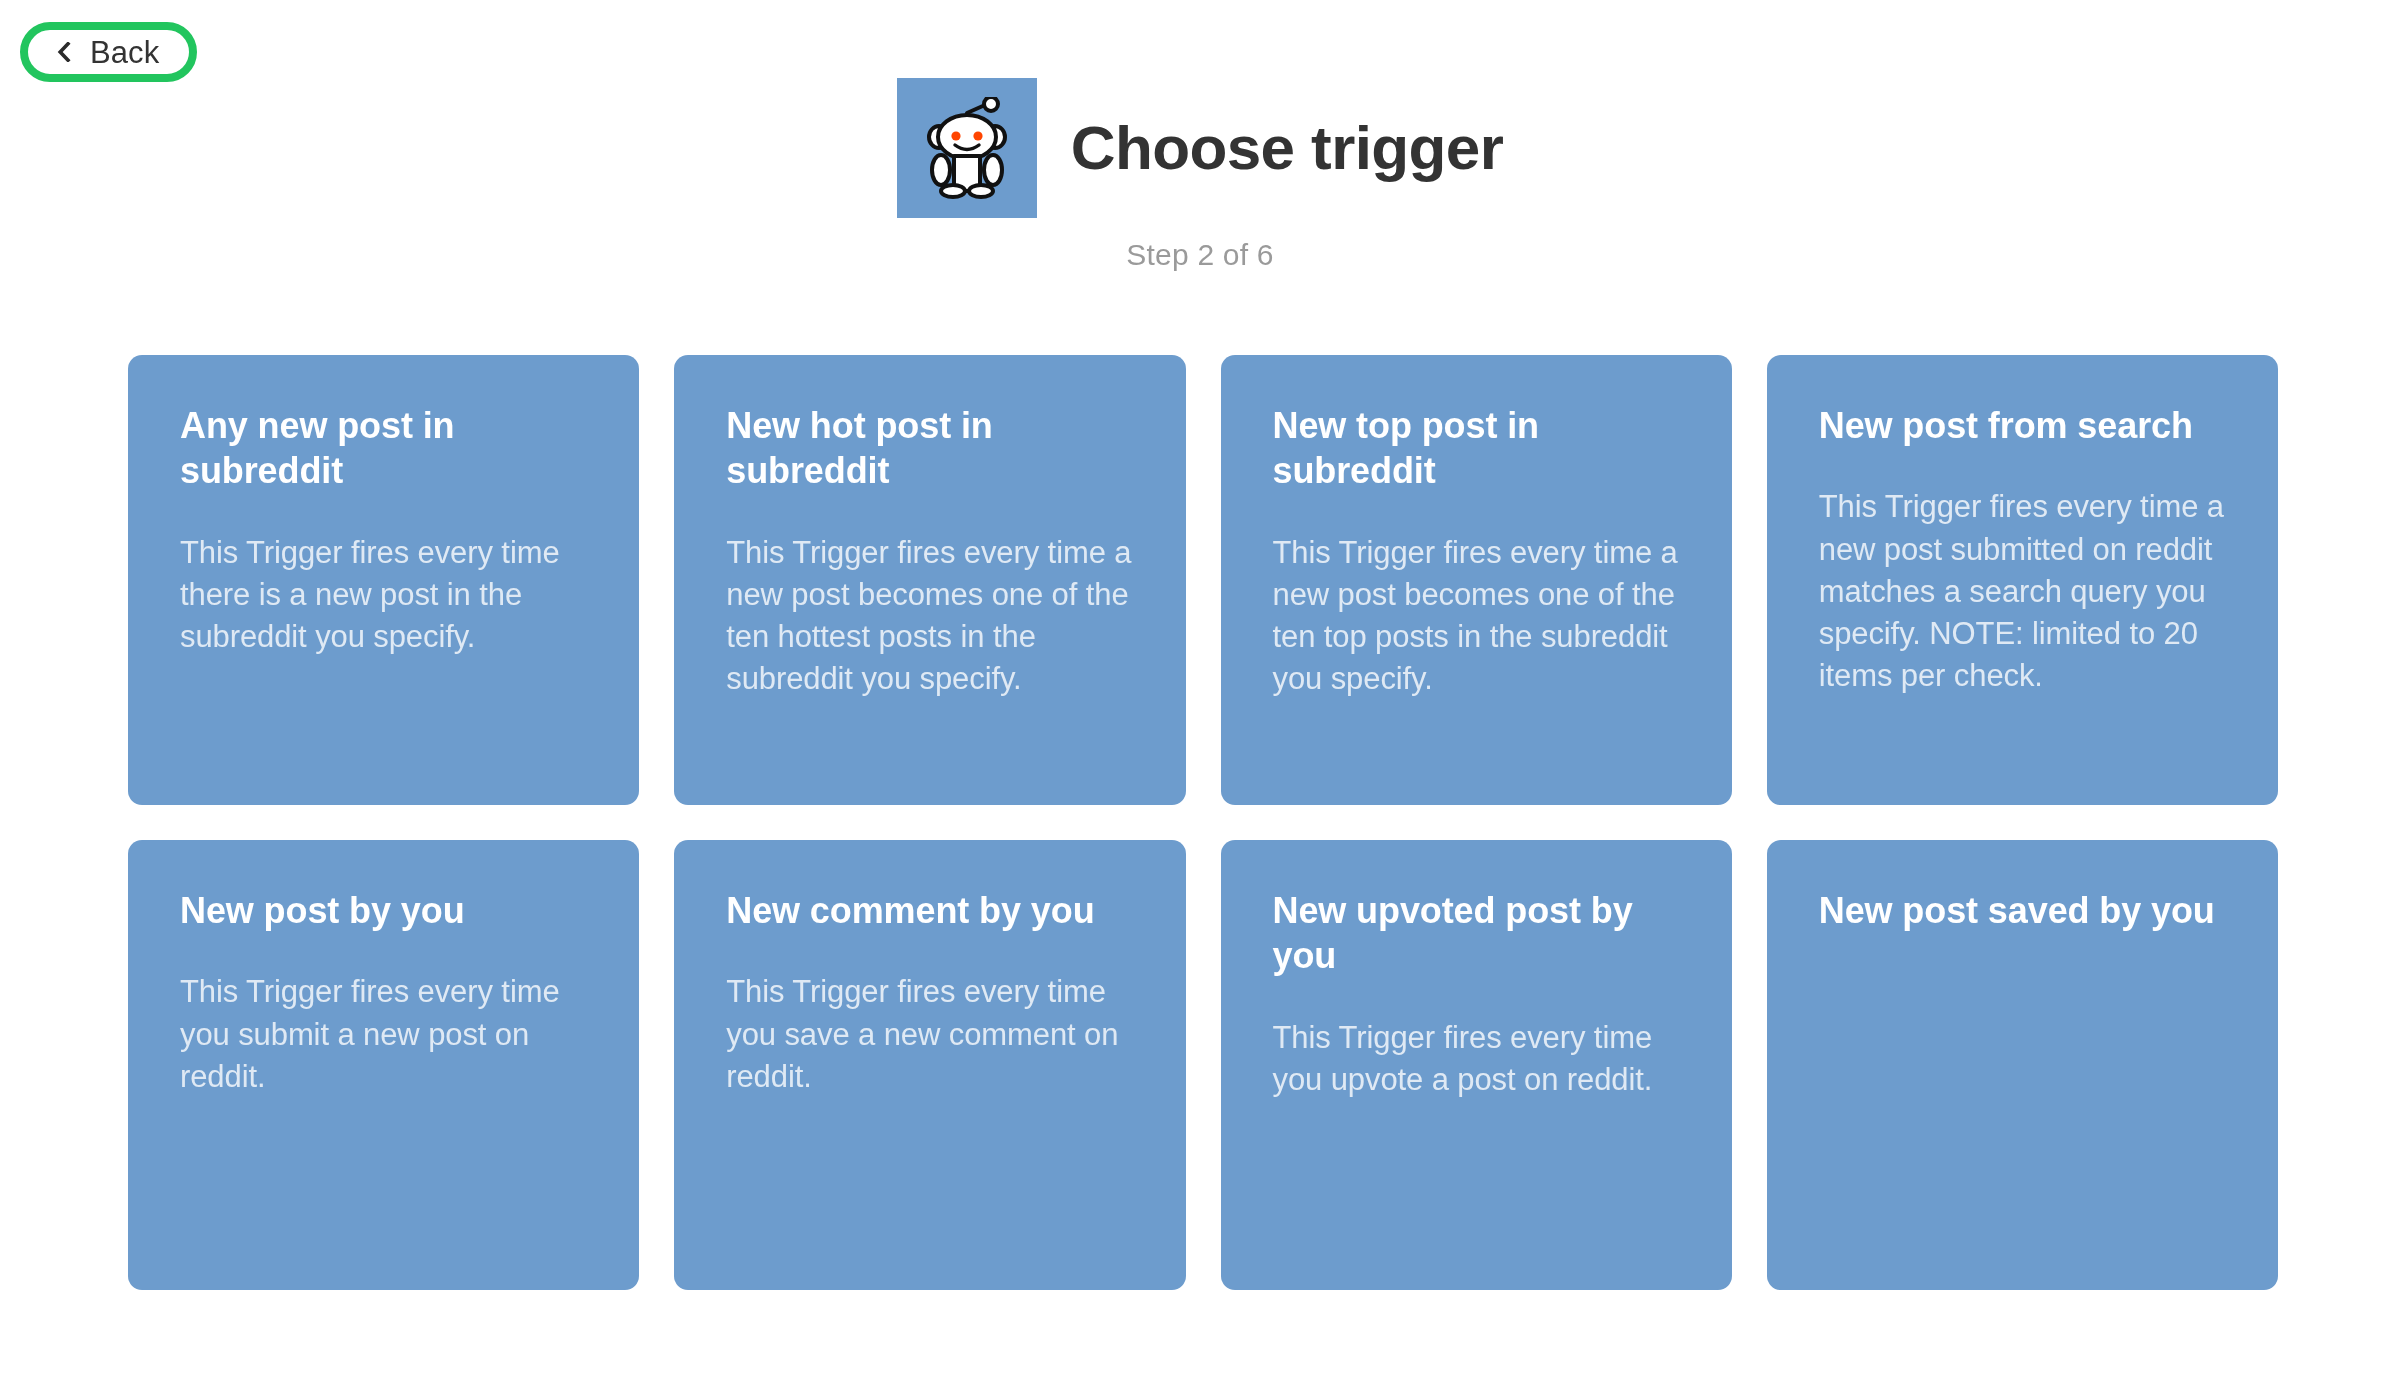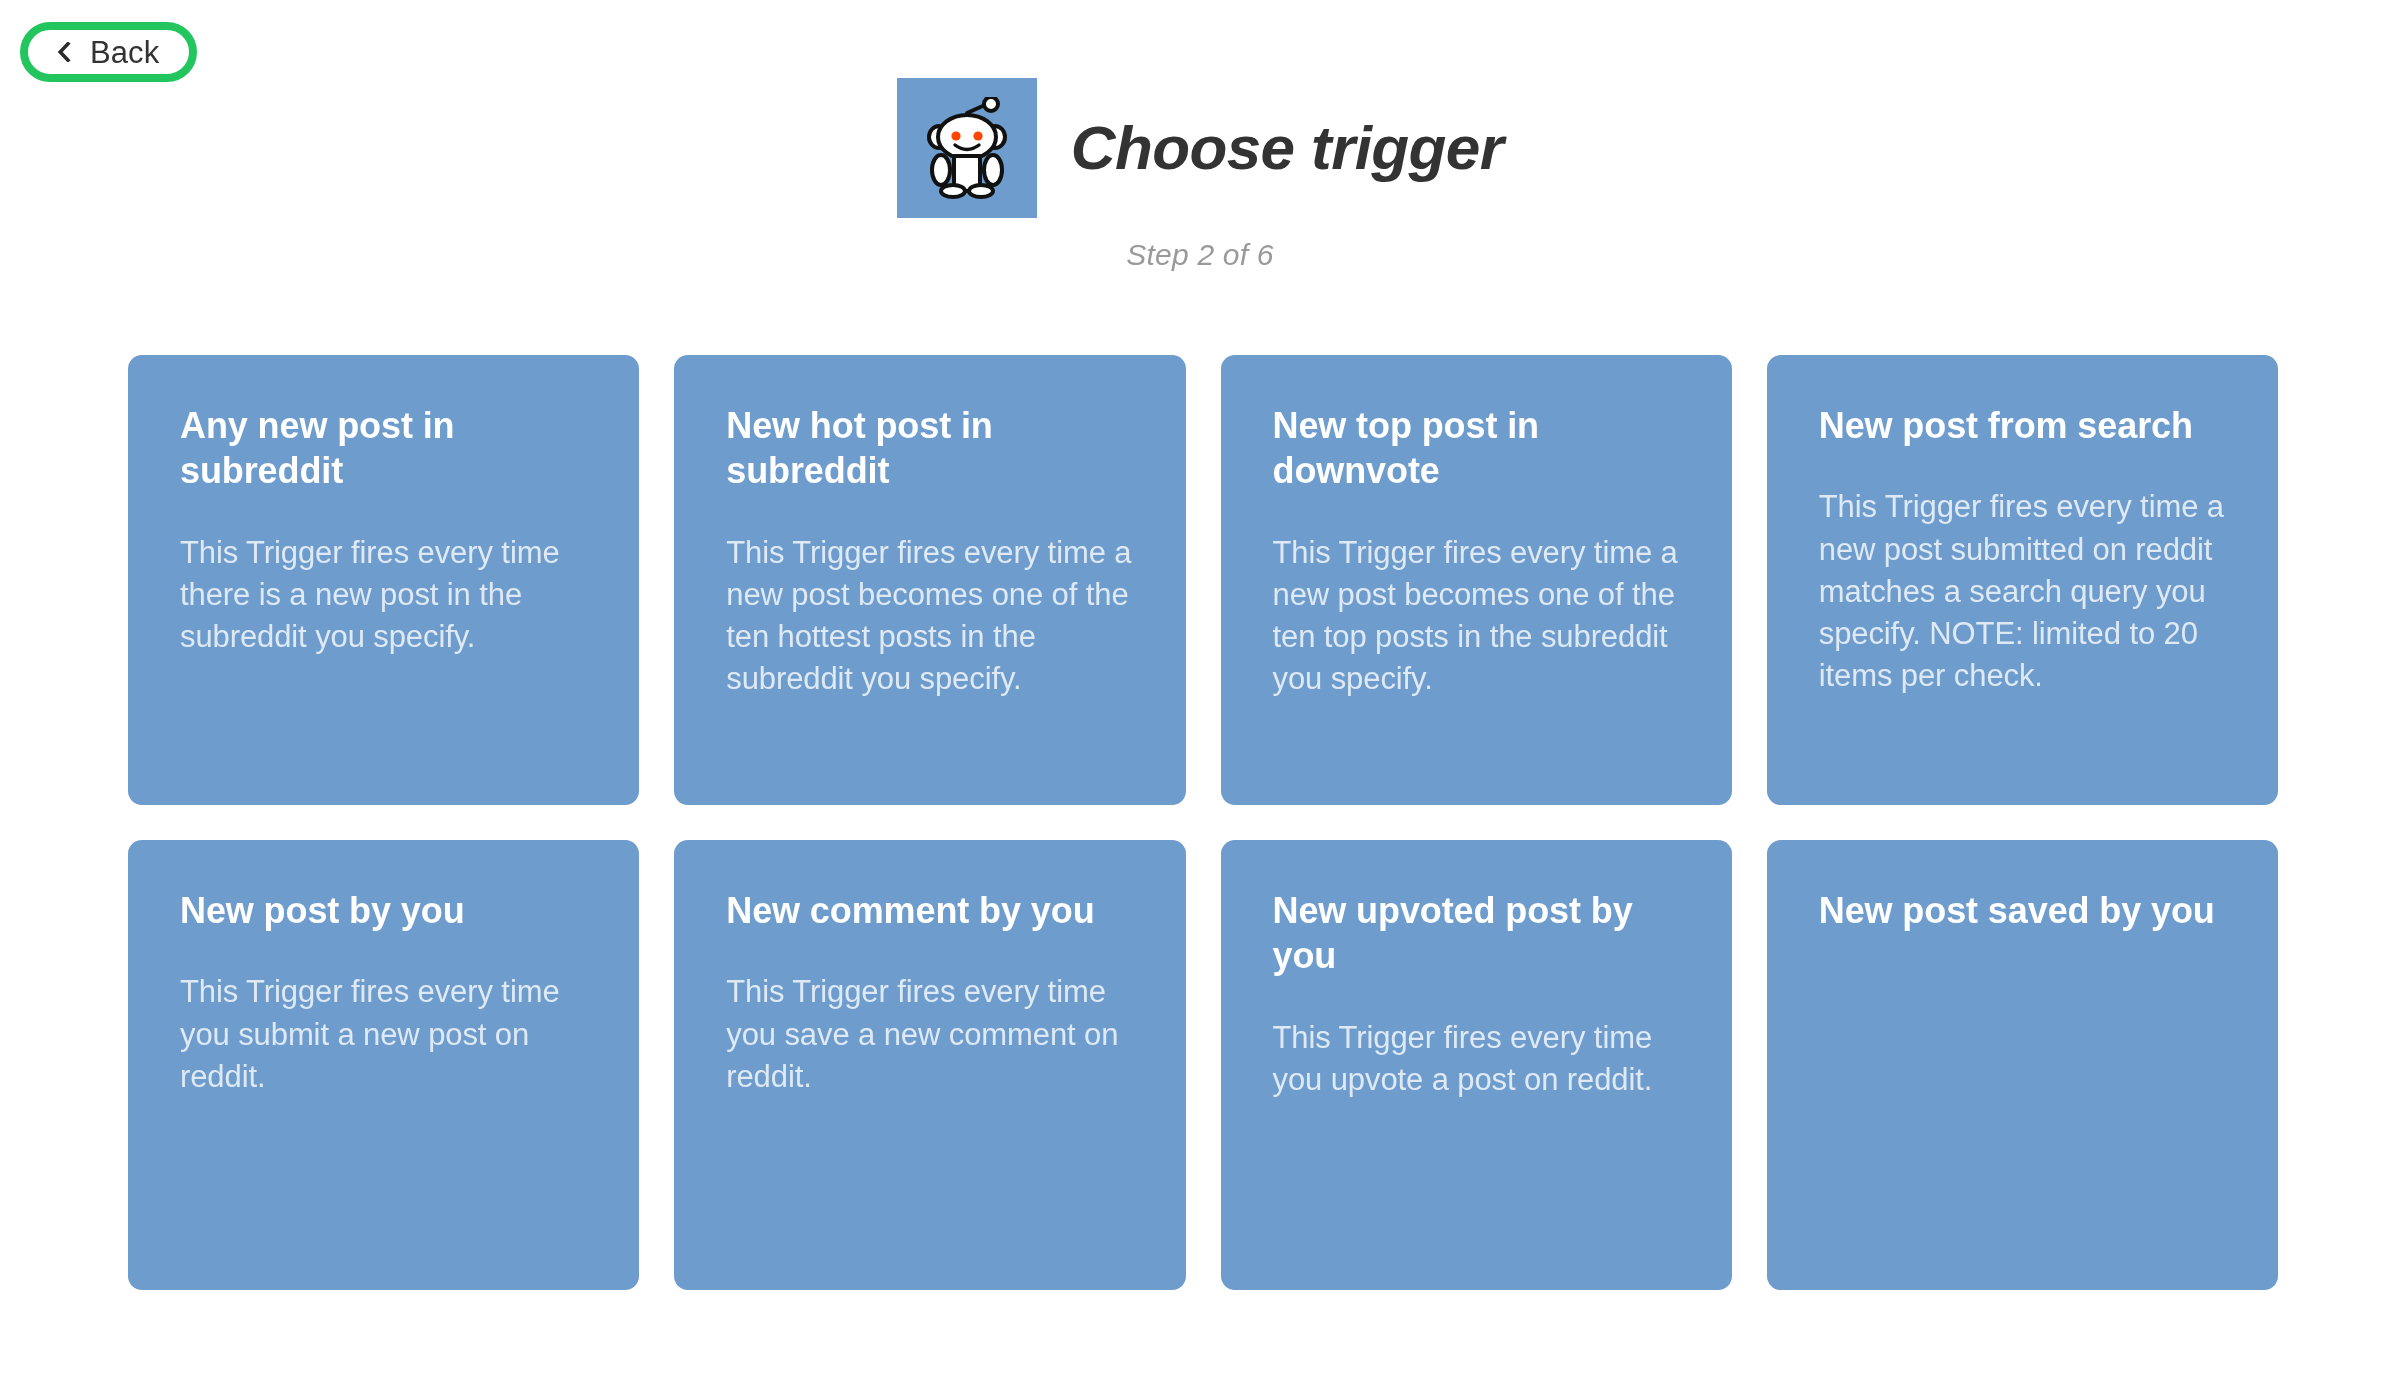--- a/index.html
+++ b/index.html
@@ -53,21 +53,20 @@
 
   
   .header {
     position: absolute;
     left: 0;
     top: 78px;
     width: 100%;
     display: flex;
     flex-direction: column;
     align-items: center;
-    font-style: italic;
   }
   .header-row {
     display: flex;
     align-items: center;
     gap: 34px;
   }
   .service-icon {
     width: 140px;
     height: 140px;
     background: #6d9ccd;
@@ -185,21 +184,21 @@
       <div class="card-title">Any new post in subreddit</div>
       <div class="card-desc">This Trigger fires every time there is a new post in the subreddit you specify.</div>
     </div>
 
     <div class="trigger-card">
       <div class="card-title">New hot post in subreddit</div>
       <div class="card-desc">This Trigger fires every time a new post becomes one of the ten hottest posts in the subreddit you specify.</div>
     </div>
 
     <div class="trigger-card">
-      <div class="card-title">New top post in downvote</div>
+      <div class="card-title">New top post in subreddit</div>
       <div class="card-desc">This Trigger fires every time a new post becomes one of the ten top posts in the subreddit you specify.</div>
     </div>
 
     <div class="trigger-card">
       <div class="card-title">New post from search</div>
       <div class="card-desc">This Trigger fires every time a new post submitted on reddit matches a search query you specify. NOTE: limited to 20 items per check.</div>
     </div>
 
     <div class="trigger-card">
       <div class="card-title">New post by you</div>

